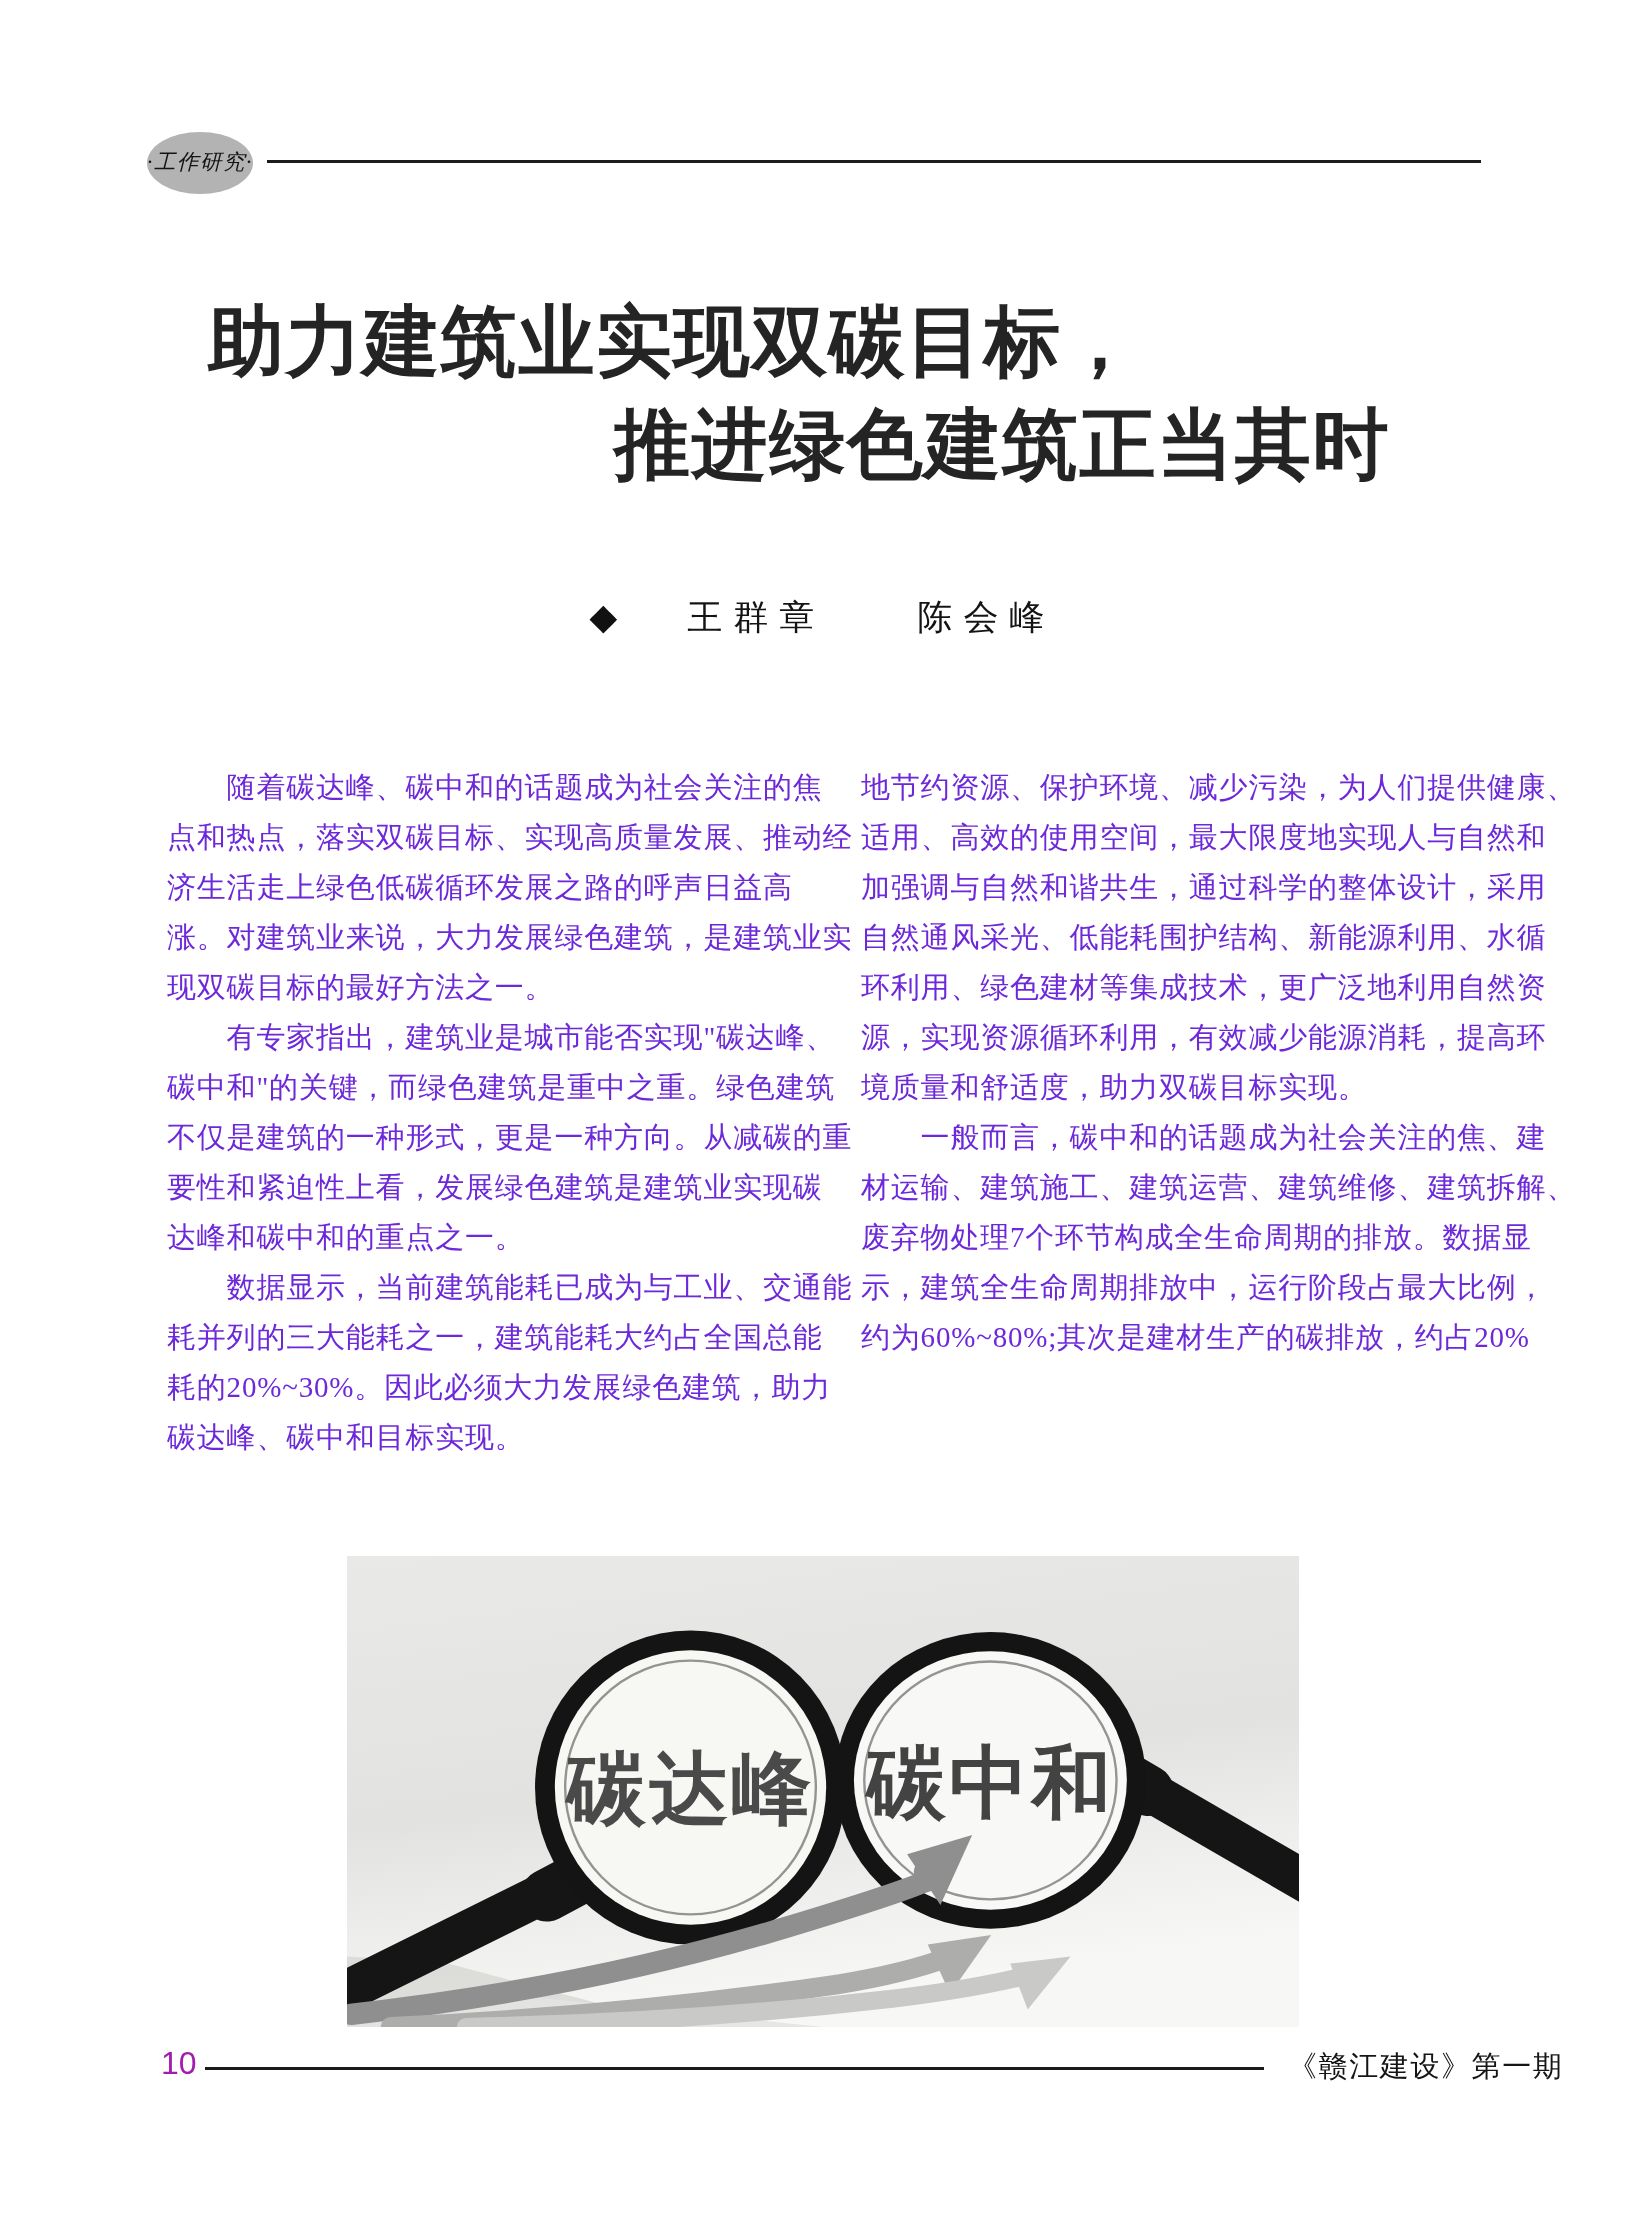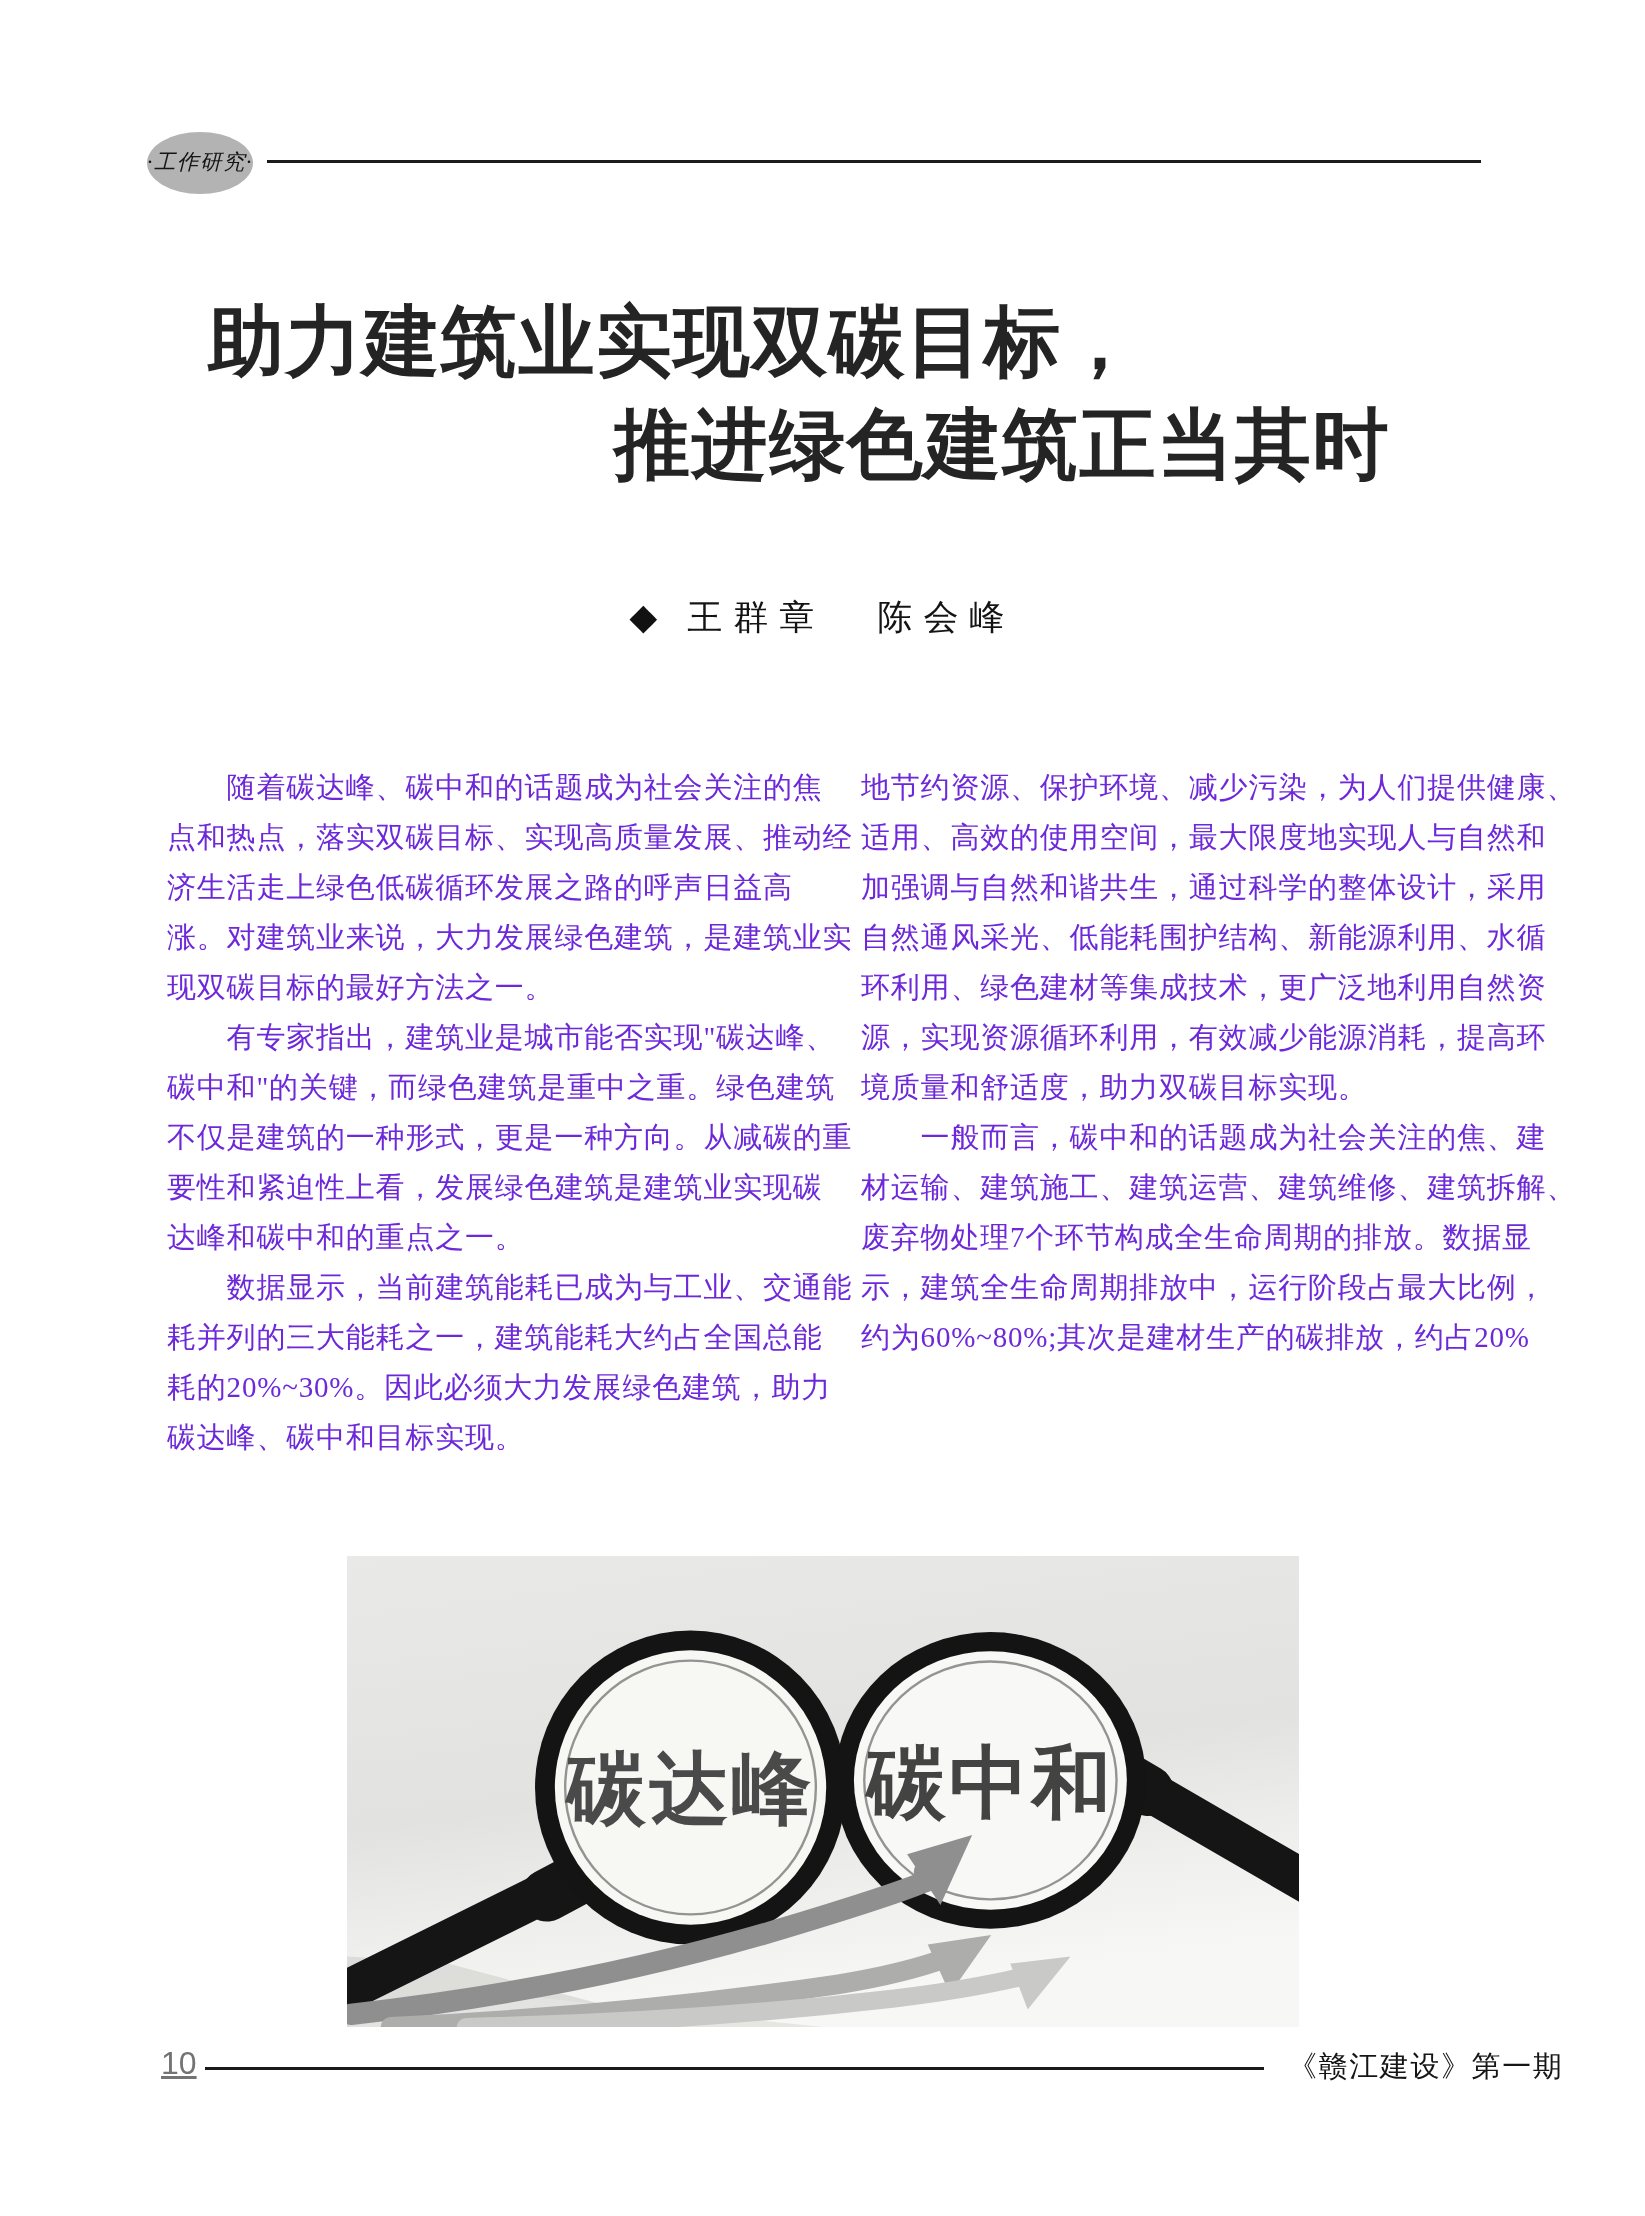--- a/index.html
+++ b/index.html
@@ -39,21 +39,21 @@
   
   .authors{
     position:absolute;left:0;top:596px;width:1645px;
     text-align:center;color:#141414;white-space:nowrap;
   }
   .authors .diamond{
     font-size:36px;vertical-align:middle;margin-right:27px;color:#111;
   }
   .authors .name{
     font:35px/1 "Liberation Serif",serif;
-    letter-spacing:11px;vertical-align:middle;
+    letter-spacing:11px;vertical-align:middle;margin-left:40px;
   }
   .authors .gap{display:inline-block;width:46px;}
   
   .col{position:absolute;top:762px;width:644px;}
   #col-left{left:167px;}
   #col-right{left:861px;}
   .col .line{
     height:50px;
     font:29px/50px "Liberation Serif",serif;
     color:#6d28d9;
@@ -63,21 +63,21 @@
   
   .photo{
     position:absolute;left:347px;top:1556px;width:952px;height:471px;
     overflow:hidden;
     text-decoration:underline;
   }
   .photo svg{display:block;width:100%;height:100%;}
   
   .page-num{
     position:absolute;left:161px;top:2047px;
-    font:32px/1 "Liberation Sans",sans-serif;color:#737373;text-decoration:underline;
+    font:32px/1 "Liberation Sans",sans-serif;color:#a21caf;
   }
   .rule-bottom{
     position:absolute;left:205px;top:2067px;width:1059px;height:3.2px;background:#1a1a1a;
   }
   .journal{
     position:absolute;left:1269px;top:2052px;
     font:29px/1 "Liberation Serif",serif;color:#151515;letter-spacing:1.6px;white-space:nowrap;margin-left:19px;
   }
 </style>
 </head>

